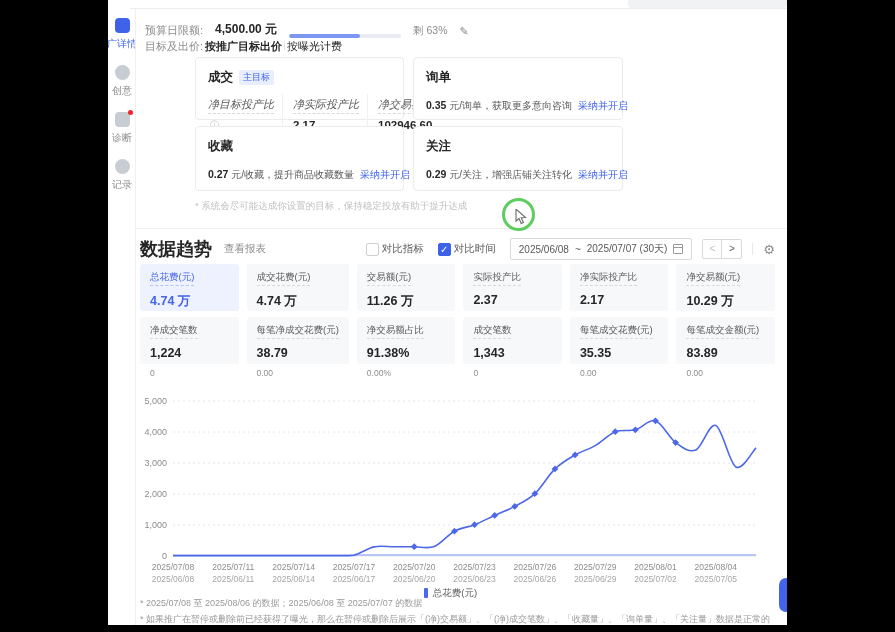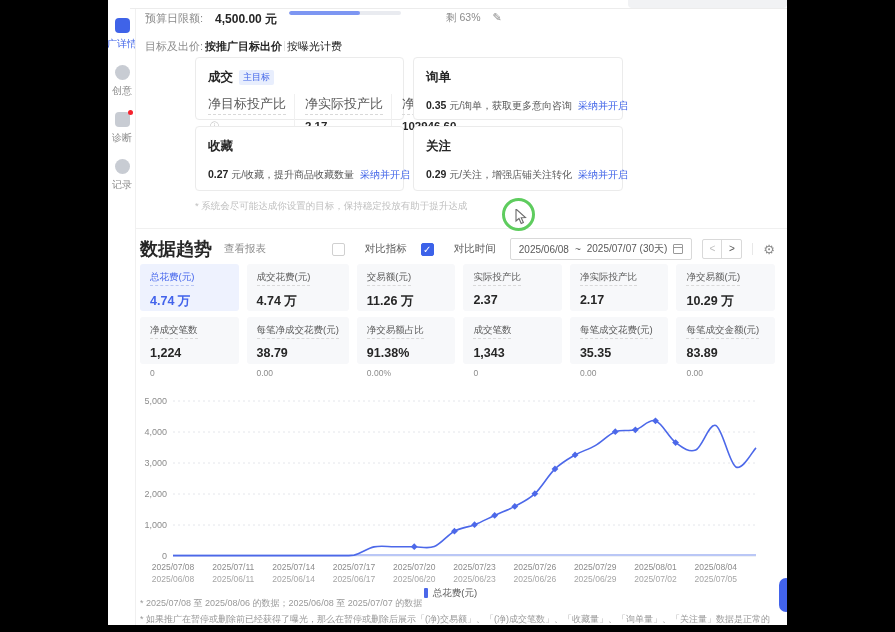--- a/index.html
+++ b/index.html
@@ -19,61 +19,61 @@
   .sb-item { width:46px; margin:14px 0 0 -9px; display:flex; flex-direction:column; align-items:center; cursor:pointer; position:relative; }
   .sb-item:first-child { margin-top:9px; }
   .sb-ic { width:15px; height:15px; border-radius:50%; background:#c8ccd3; position:relative; }
   .sb-ic.sq { border-radius:4px; }
   .sb-item.active .sb-ic { background:#3f63e8; border-radius:4px; }
   .sb-lbl { font-size:10px; color:#8c8c8c; margin-top:4px; white-space:nowrap; }
   .sb-item.active .sb-lbl { color:#3f63e8; }
   .sb-dot { position:absolute; top:-2px; right:-3px; width:5px; height:5px; border-radius:50%; background:#f5222d; }
 
   
-  .budget-row { position:absolute; left:37px; top:11px; height:20px; display:flex; align-items:flex-start; gap:12px; }
+  .budget-row { position:absolute; left:37px; top:18px; height:20px; display:flex; align-items:flex-end; gap:12px; }
   .lbl-gray { font-size:11px; color:#8c8c8c; }
   .budget-val { font-size:12px; font-weight:bold; color:#262626; }
   .progress { width:112px; height:4px; border-radius:2px; background:#e9ebf0; overflow:hidden; }
   .progress > i { display:block; height:100%; background:#7d96f2; border-radius:2px; }
-  .remain { font-size:10.5px; color:#8c8c8c;margin-left:33px; }
+  .remain { font-size:10.5px; color:#8c8c8c; }
   .edit-ic { font-size:11px; color:#8c8c8c; cursor:pointer; }
 
   
   .bid-row { position:absolute; left:37px; top:37px; height:18px; display:flex; align-items:center; gap:2px; }
   .bid-tab { font-size:11px; color:#262626; cursor:pointer; }
   .bid-tab.sel { font-weight:bold; }
   .vsep { width:1px; height:10px; background:#e5e5e5; }
 
   
   .goal-grid { position:absolute; left:87px; top:57px; display:grid; grid-template-columns:209px 210px; gap:6px 9px; }
   .gcard { border:1px solid #ebebeb; border-radius:4px; background:#fff; padding:9px 12px; height:63px; }
   .gcard.tall { height:65px; }
   .gtitle { font-size:12.5px; font-weight:bold; color:#262626; display:inline-block; }
   .gbadge { display:inline-block; font-size:9px; color:#3f63e8; background:#e8eefd; border-radius:2px; padding:1px 4px; margin-left:6px; vertical-align:1px; }
   .gstats { display:flex; margin-top:8px; }
   .gstat { padding-right:8px; }
   .gstat + .gstat { border-left:1px solid #f0f0f0; padding-left:10px; }
-  .gstat-lbl { font-size:13px; color:#595959; border-bottom:1px dashed #d9d9d9; padding-bottom:1px; white-space:nowrap; display:inline-block; }
+  .gstat-lbl { font-size:11px; color:#595959; border-bottom:1px dashed #d9d9d9; padding-bottom:1px; white-space:nowrap; display:inline-block;font-style:italic; }
   .gstat-info { font-size:9px; color:#bfbfbf; margin-left:2px; }
   .gstat-val { font-size:11.5px; font-weight:bold; color:#262626; margin-top:5px; white-space:nowrap; }
   .gstat-val .edit-ic { font-size:10px; margin-left:3px; }
   .gbody { margin-top:13px; font-size:10px; color:#595959; white-space:nowrap; }
   .gbody b { color:#262626; font-size:10.5px; }
   .glink { color:#3f63e8; margin-left:6px; cursor:pointer; }
 
   .goal-note { position:absolute; left:87px; top:200px; font-size:9.5px; color:#c0c0c0; }
 
   .sec-divider { position:absolute; left:28px; right:0; top:228px; height:1px; background:#f0f0f0; }
 
   
   .trend-head { position:absolute; left:32px; right:12px; top:237px; height:24px; display:flex; align-items:center; }
   .trend-title { font-size:18px; font-weight:bold; color:#262626; }
   .trend-report { font-size:10.5px; color:#8c8c8c; margin-left:12px; cursor:pointer; }
   .spacer { flex:1; }
-  .chk-group { display:flex; align-items:center; gap:20px; margin-left:14px; cursor:pointer; }
+  .chk-group { display:flex; align-items:center; gap:3px; margin-left:14px; cursor:pointer; }
   .chk { width:13px; height:13px; border:1px solid #d0d0d0; border-radius:2px; background:#fff; }
   .chk.on { background:#3c62e9; border-color:#3c62e9; color:#fff; font-size:10px; line-height:12px; text-align:center; }
   .chk-lbl { font-size:10.5px; color:#595959; }
   .datebox { display:flex; align-items:center; gap:6px; border:1px solid #d9d9d9; border-radius:2px; height:22px; padding:0 8px; margin-left:14px; cursor:pointer; }
   .datebox span { font-size:10px; color:#595959; }
   .cal-ic { width:10px; height:10px; border:1px solid #999; border-radius:1px; position:relative; }
   .cal-ic::before { content:""; position:absolute; top:2px; left:0; right:0; height:1px; background:#999; }
   .pager { display:flex; margin-left:10px; border:1px solid #d9d9d9; border-radius:2px; height:20px; }
   .pg-btn { width:19px; text-align:center; font-size:10px; line-height:18px; cursor:pointer; }
   .pg-btn.prev { color:#bfbfbf; border-right:1px solid #d9d9d9; }

